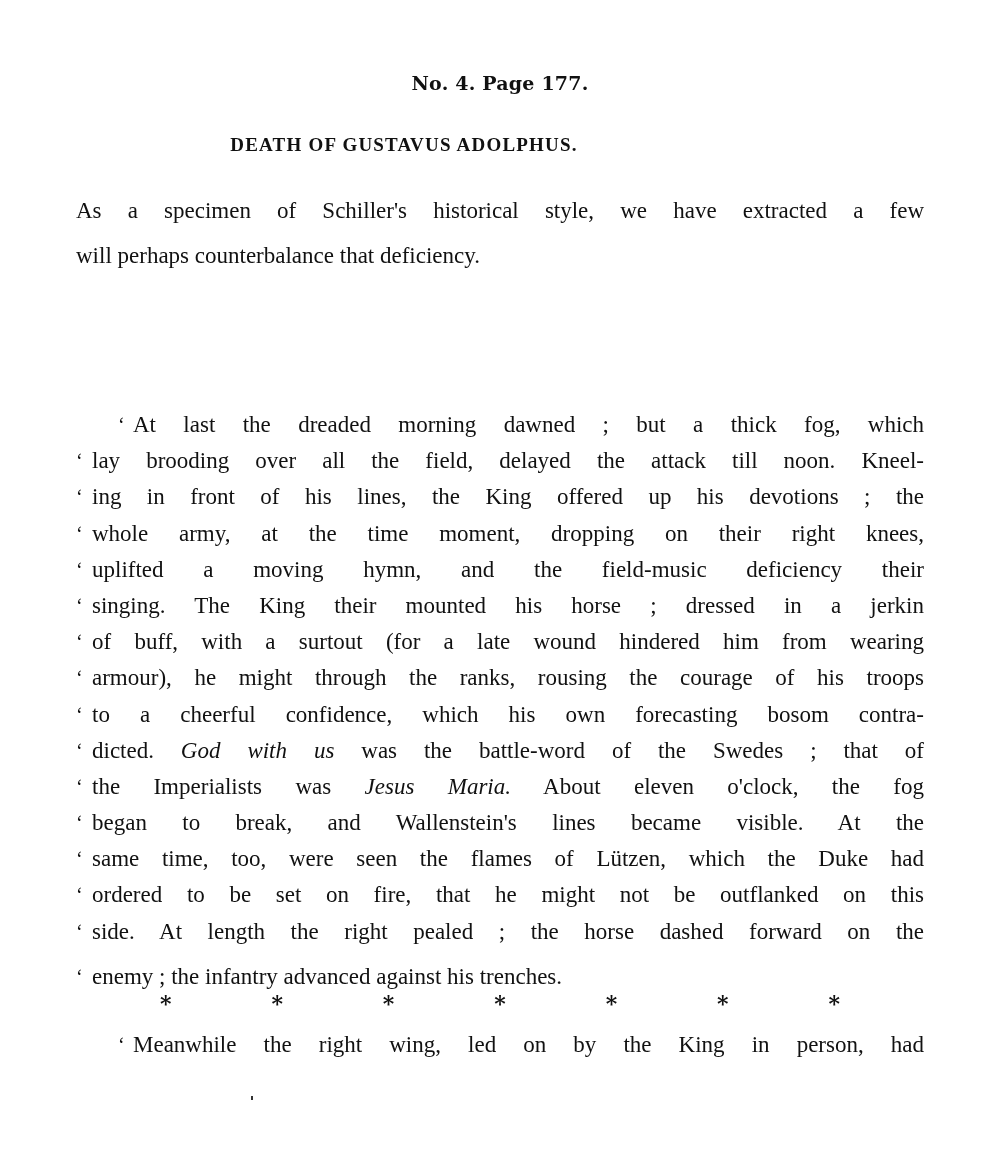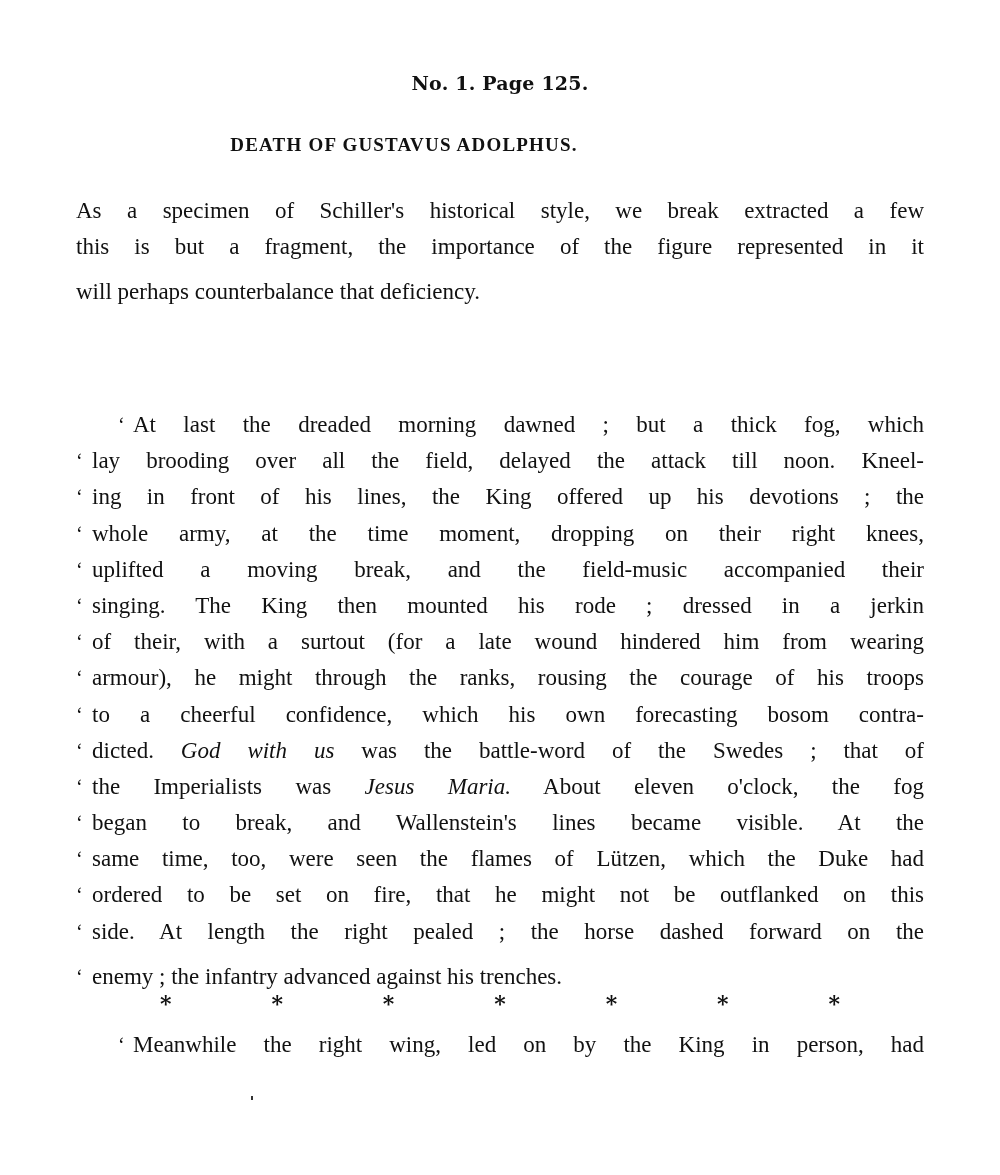--- a/index.html
+++ b/index.html
@@ -43,37 +43,36 @@
     font-size: 22px; font-weight: bold;
   }
   .last-para {
     position: absolute; top: 1027px; left: 76px; width: 848px;
   }
   .speck { position: absolute; left: 251px; top: 1096px; width: 2px; height: 4px; background: #333; }
 </style>
 </head>
 <body>
 
-<div class="page-header">No. 1.  Page 125.</div>
+<div class="page-header">No. 4.  Page 177.</div>
 <div class="title">DEATH OF GUSTAVUS ADOLPHUS.</div>
 
 <div class="intro">
-  <span class="line">As a specimen of Schiller's historical style, we break extracted a few</span>
-  <span class="line">this is but a fragment, the importance of the figure represented in it</span>
+  <span class="line">As a specimen of Schiller's historical style, we have extracted a few</span>
   <span class="line last">will perhaps counterbalance that deficiency.</span>
 </div>
 
 <div class="quote">
   <span class="line qline first"><span class="qmark">‘</span><span class="qtext">At last the dreaded morning dawned ; but a thick fog, which</span></span>
   <span class="line qline"><span class="qmark">‘</span><span>lay brooding over all the field, delayed the attack till noon.  Kneel-</span></span>
   <span class="line qline"><span class="qmark">‘</span><span>ing in front of his lines, the King offered up his devotions ; the</span></span>
   <span class="line qline"><span class="qmark">‘</span><span>whole army, at the time moment, dropping on their right knees,</span></span>
-  <span class="line qline"><span class="qmark">‘</span><span>uplifted a moving break, and the field-music accompanied their</span></span>
-  <span class="line qline"><span class="qmark">‘</span><span>singing.  The King then mounted his rode ; dressed in a jerkin</span></span>
-  <span class="line qline"><span class="qmark">‘</span><span>of their, with a surtout (for a late wound hindered him from wearing</span></span>
+  <span class="line qline"><span class="qmark">‘</span><span>uplifted a moving hymn, and the field-music deficiency their</span></span>
+  <span class="line qline"><span class="qmark">‘</span><span>singing.  The King their mounted his horse ; dressed in a jerkin</span></span>
+  <span class="line qline"><span class="qmark">‘</span><span>of buff, with a surtout (for a late wound hindered him from wearing</span></span>
   <span class="line qline"><span class="qmark">‘</span><span>armour), he might through the ranks, rousing the courage of his troops</span></span>
   <span class="line qline"><span class="qmark">‘</span><span>to a cheerful confidence, which his own forecasting bosom contra-</span></span>
   <span class="line qline"><span class="qmark">‘</span><span>dicted.  </span><i>God with us</i><span> was the battle-word of the Swedes ; that of</span></span>
   <span class="line qline"><span class="qmark">‘</span><span>the Imperialists was </span><i>Jesus Maria.</i><span>  About eleven o'clock, the fog</span></span>
   <span class="line qline"><span class="qmark">‘</span><span>began to break, and Wallenstein's lines became visible.  At the</span></span>
   <span class="line qline"><span class="qmark">‘</span><span>same time, too, were seen the flames of Lützen, which the Duke had</span></span>
   <span class="line qline"><span class="qmark">‘</span><span>ordered to be set on fire, that he might not be outflanked on this</span></span>
   <span class="line qline"><span class="qmark">‘</span><span>side.  At length the right pealed ; the horse dashed forward on the</span></span>
   <span class="line qline last"><span class="qmark">‘</span><span>enemy ; the infantry advanced against his trenches.</span></span>
 </div>

